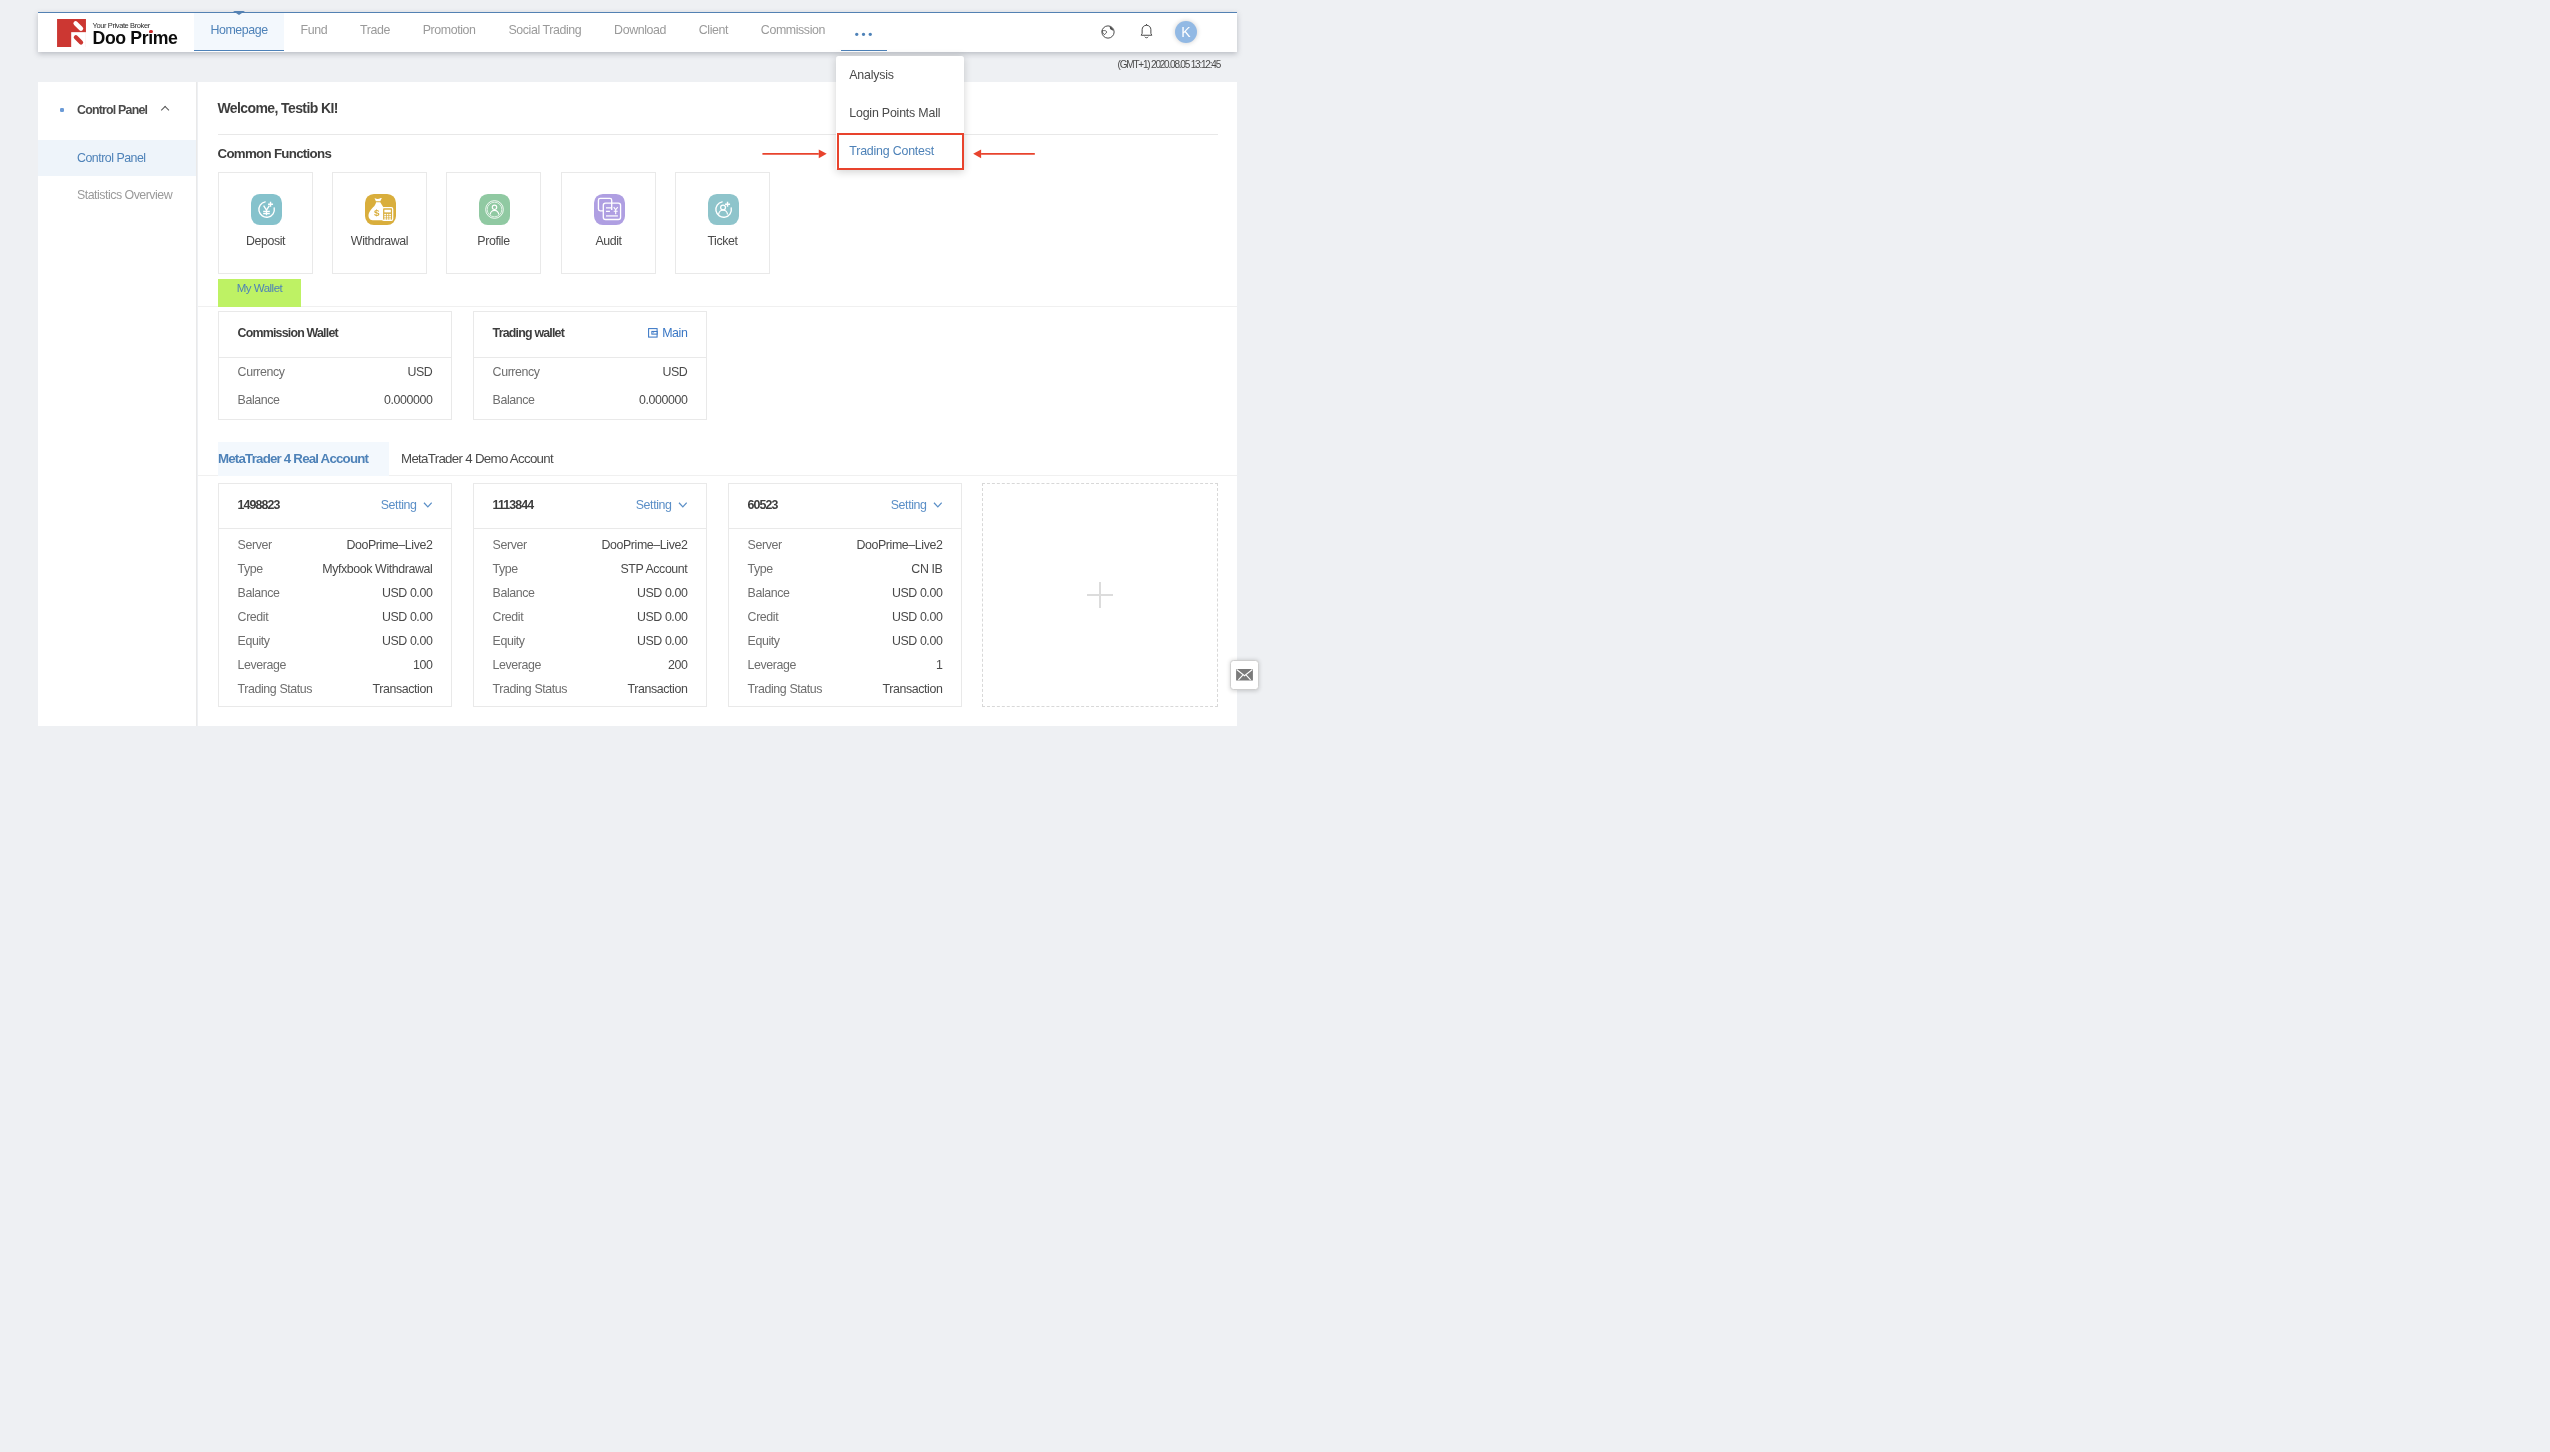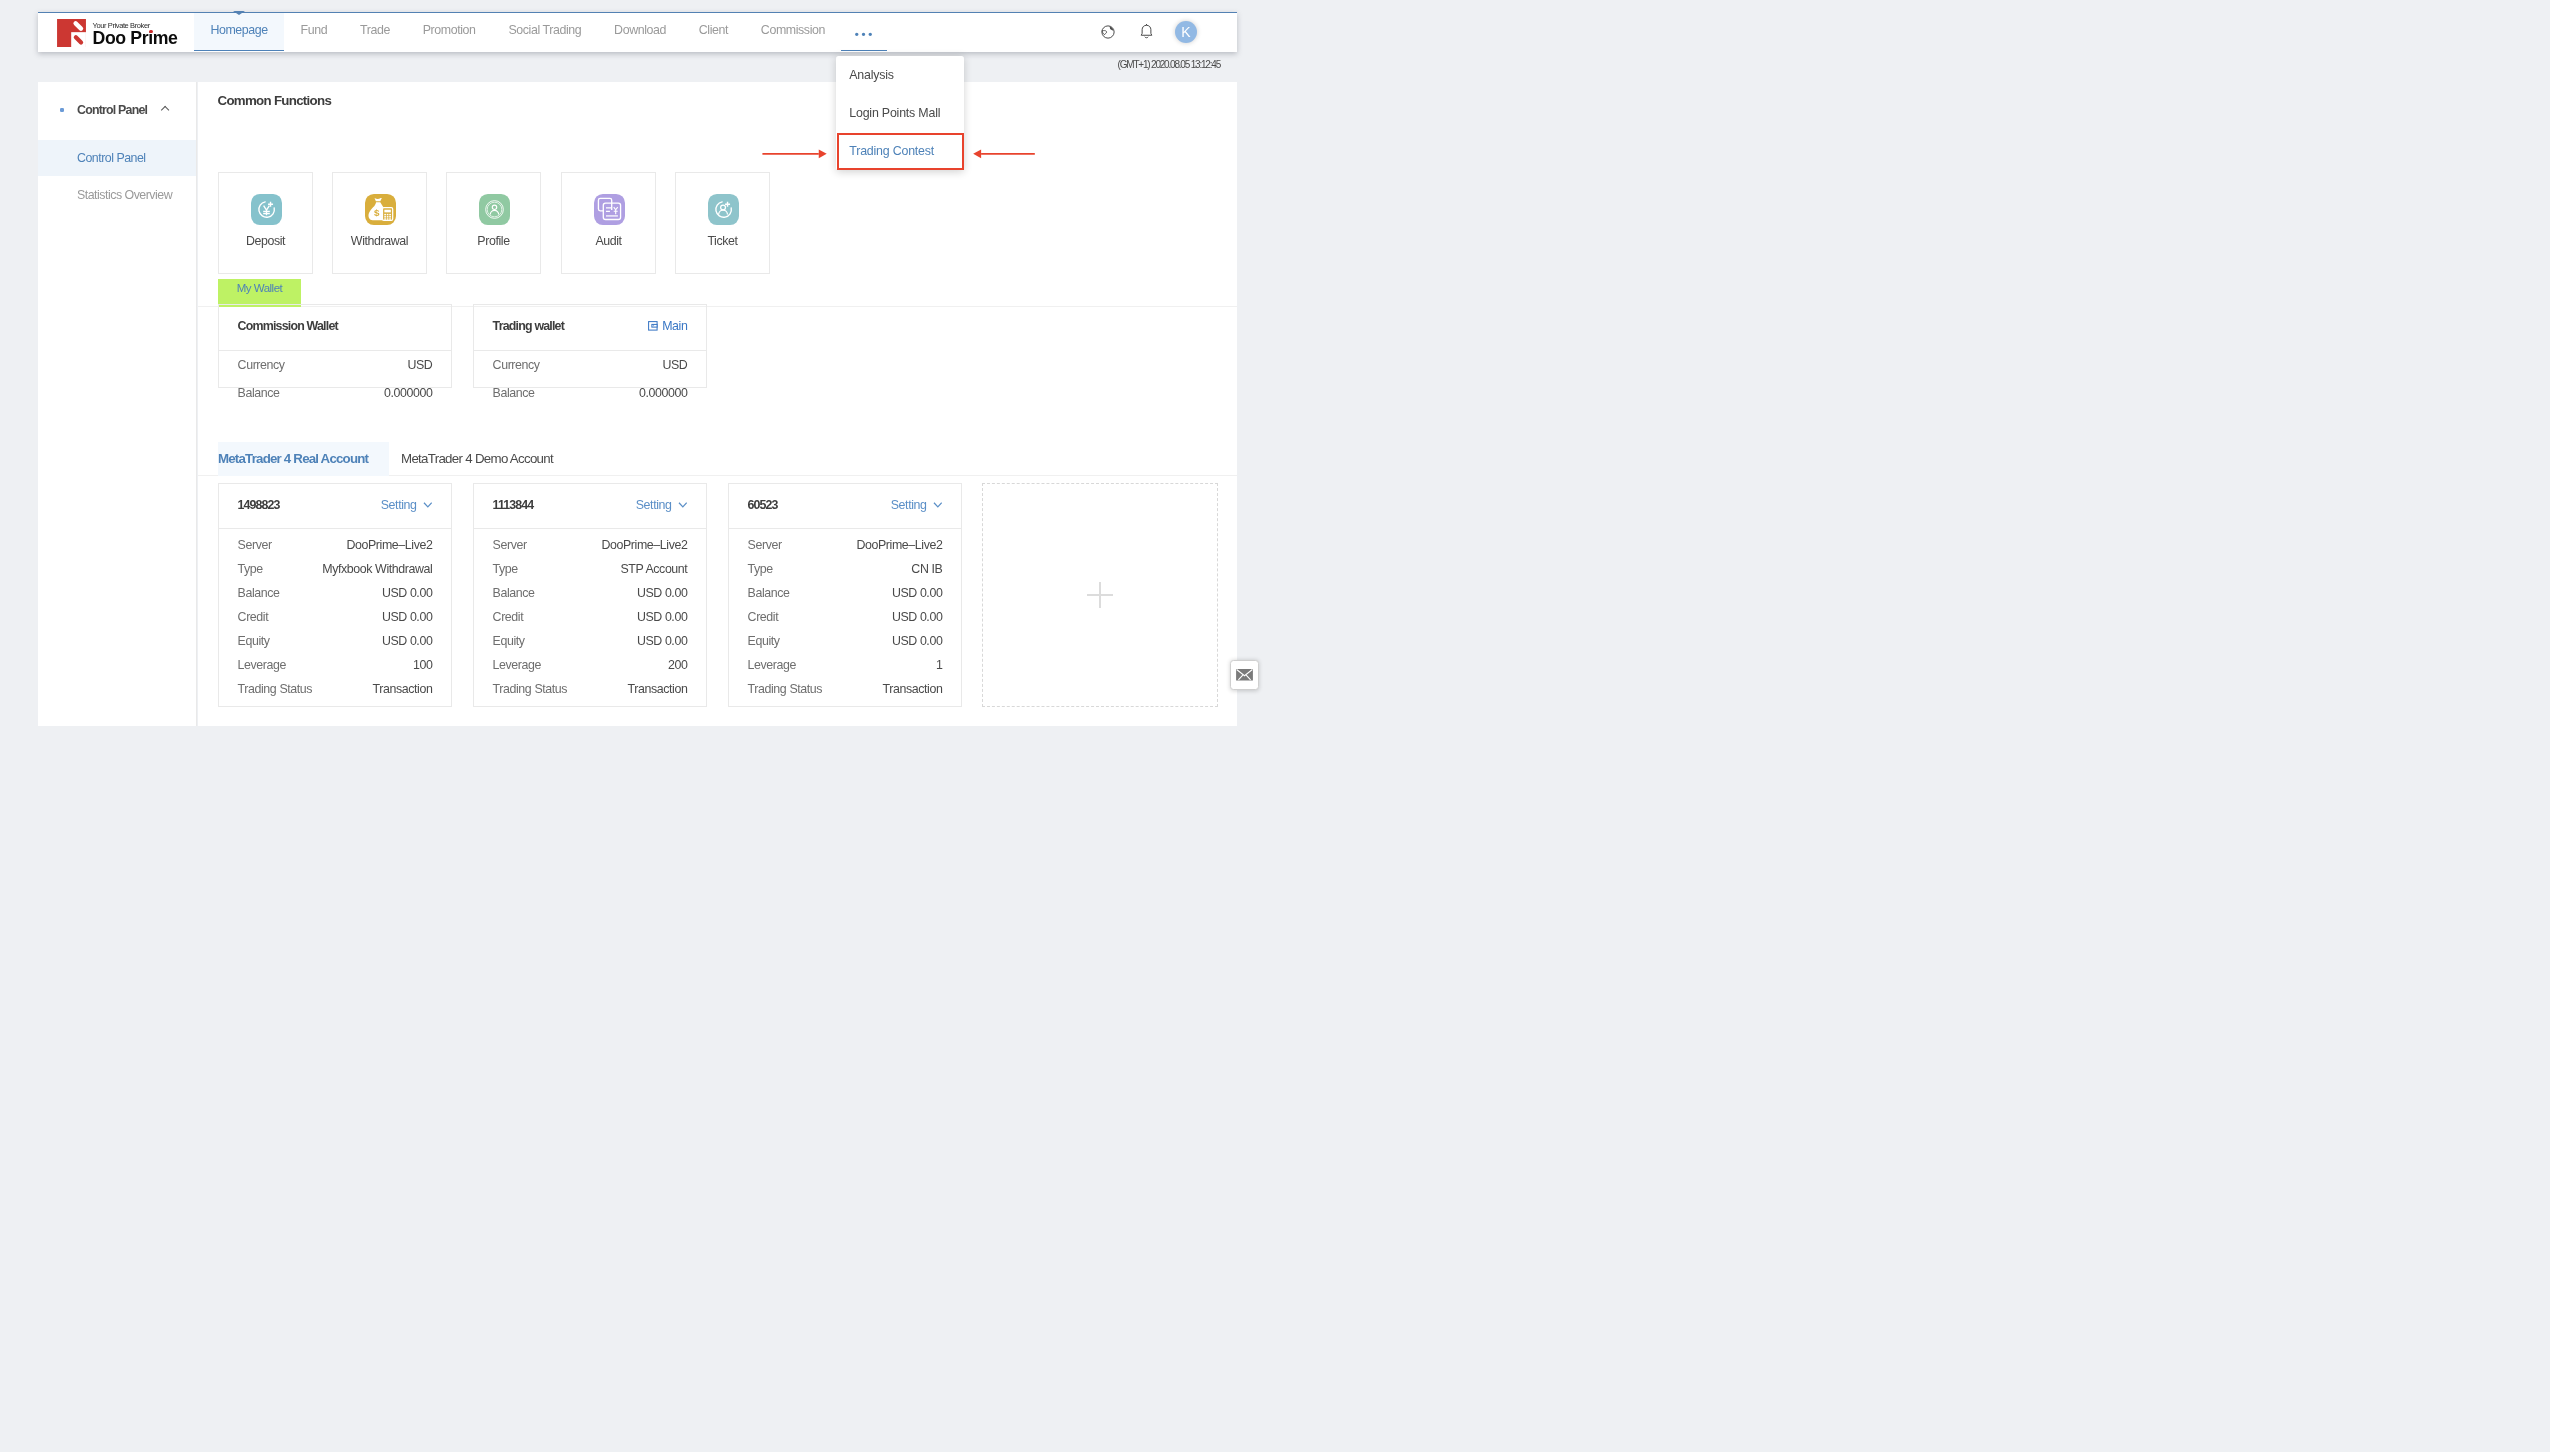--- a/index.html
+++ b/index.html
@@ -48,21 +48,21 @@
 
 .fcards { position:absolute; left:20px; top:90px; }
 .fcard { position:absolute; top:0; width:95px; height:102px; border:0.9px solid #e9e9e9; background:#fff; }
 .fcard .sq { position:absolute; left:32px; top:21px; width:31px; height:31px; border-radius:8.9px; }
 .fcard .lb { position:absolute; left:0; width:100%; top:61px; text-align:center; font-size:12.4px; letter-spacing:-0.4px; color:#4a4a4a; }
 
 .wtab { position:absolute; left:0; top:197px; width:1039px; height:28px; border-bottom:0.9px solid #f0f0f0; }
 .wtab .t { position:absolute; left:20px; top:0; width:83px; height:28px; background:#bef264; color:#4e82b8;
   font-size:11.5px; letter-spacing:-0.5px; text-align:center; line-height:18.6px; }
 
-.wcard { position:absolute; top:222px; width:234px; height:84px; border:0.9px solid #e9e9e9; }
+.wcard { position:absolute; top:229px; width:234px; height:109px; border:0.9px solid #e9e9e9; }
 .wcard .hd { height:46px; line-height:43px; padding:0 18.6px; font-size:12.4px; letter-spacing:-0.8px; font-weight:bold; color:#3d3d3d; border-bottom:0.9px solid #e9e9e9; position:relative;}
 .row { display:flex; justify-content:space-between; align-items:center; padding:0 18.6px; font-size:12.4px; letter-spacing:-0.4px; }
 .wcard .row { height:28px; }
 .row .l { color:#6e6e6e; } .row .v { color:#4a4a4a; }
 .mainlink { position:absolute; right:18.6px; top:0; font-weight:normal; font-size:12.4px; letter-spacing:-0.4px; color:#3a77c5; }
 .mainlink svg { vertical-align:-0.9px; margin-right:4.4px; }
 
 .mtabs { position:absolute; left:0; top:360px; width:1039px; height:34px; border-bottom:0.9px solid #f0f0f0; }
 .mtabs .t1 { position:absolute; left:20px; top:0; width:171px; height:34px; background:#f3f8fd; color:#4e82b8;
   font-size:13.3px; letter-spacing:-0.8px; font-weight:bold; line-height:34px; }
@@ -142,20 +142,21 @@
 
   <div class="time">(GMT+1) 2020.08.05 13:12:45</div>
 
   <aside class="sb">
     <div class="h"><span class="b"></span>Control Panel<span class="ar"></span></div>
     <div class="item on">Control Panel</div>
     <div class="item off">Statistics Overview</div>
   </aside>
 
   <main class="main">
+    <div class="welcome">Welcome, Testib KI!</div>
     <div class="sect">Common Functions</div>
 
     <div class="fcards">
       <div class="fcard" style="left:0">
         <div class="sq" style="background:#85c2cc">
           <svg width="31" height="31" viewBox="0 0 70 70" fill="none" stroke="#fff">
             <path d="M52.4 31.5 A17.5 17.5 0 1 1 32 17.8" stroke-width="3.1" stroke-linecap="round"></path>
             <path d="M28.5 26.5 L35 36.5 M41.5 26.5 L35 36.5 M35 36.5 L35 48 M27.5 39.5 L42.5 39.5 M27.5 44.5 L42.5 44.5" stroke-width="3"></path>
             <path d="M38.5 23.2 L49.8 23.2 M44.1 17.5 L44.1 28.9" stroke-width="3.2"></path>
           </svg>

